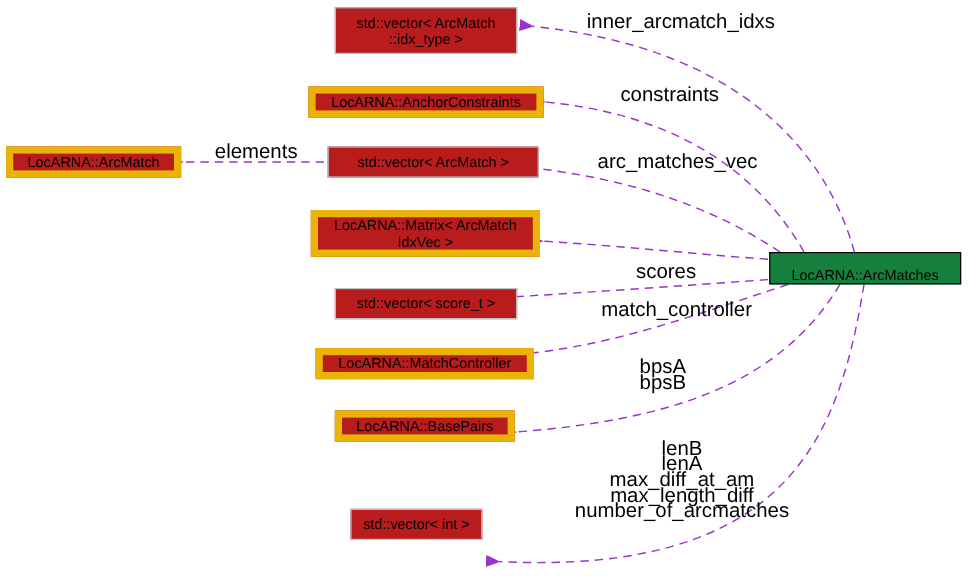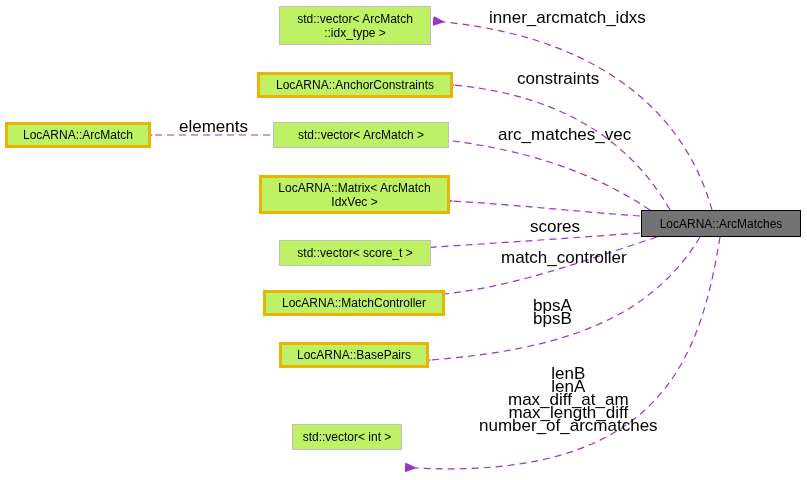--- a/index.html
+++ b/index.html
@@ -1,24 +1,24 @@
 <!DOCTYPE html>
 <html><head>
 <meta charset="utf-8">
 <style>
   html, body { margin: 0; padding: 0; background: #ffffff; }
   body { width: 807px; height: 480px; position: relative; overflow: hidden;
          font-family: "Liberation Sans", sans-serif; font-size: 12px; color: #000; }
   svg { position: absolute; left: 0; top: 0; }
-  .node { position: absolute; box-sizing: border-box; background: #bef264;
+  .node { position: absolute; box-sizing: border-box; background: #b91c1c;
           text-align: center; line-height: 14px; font-size: 12px;
           display: flex; align-items: center; justify-content: center; flex-direction: column; }
-  .node.dark { border: 3px solid #eab308; }
+  .node.dark { border: 6px solid #eab308; }
   .node.light { border: 1px solid #bfbfbf; }
-  .node.main { border: 1px solid #000; background: #737373; }
+  .node.main { border: 1px solid #000; background: #15803d; justify-content: flex-end; }
   .lbl { position: absolute; font-size: 17px; line-height: 13px; text-align: center; white-space: nowrap; }
 </style>
 </head>
 <body>
 
 <svg width="807" height="480">
   <defs>
     <marker id="arrow" markerWidth="12" markerHeight="10" refX="1" refY="5" orient="auto-start-reverse" markerUnits="userSpaceOnUse">
       <path d="M12,0 L0,5 L12,10 Z" fill="#9a32cd"></path>
     </marker>

